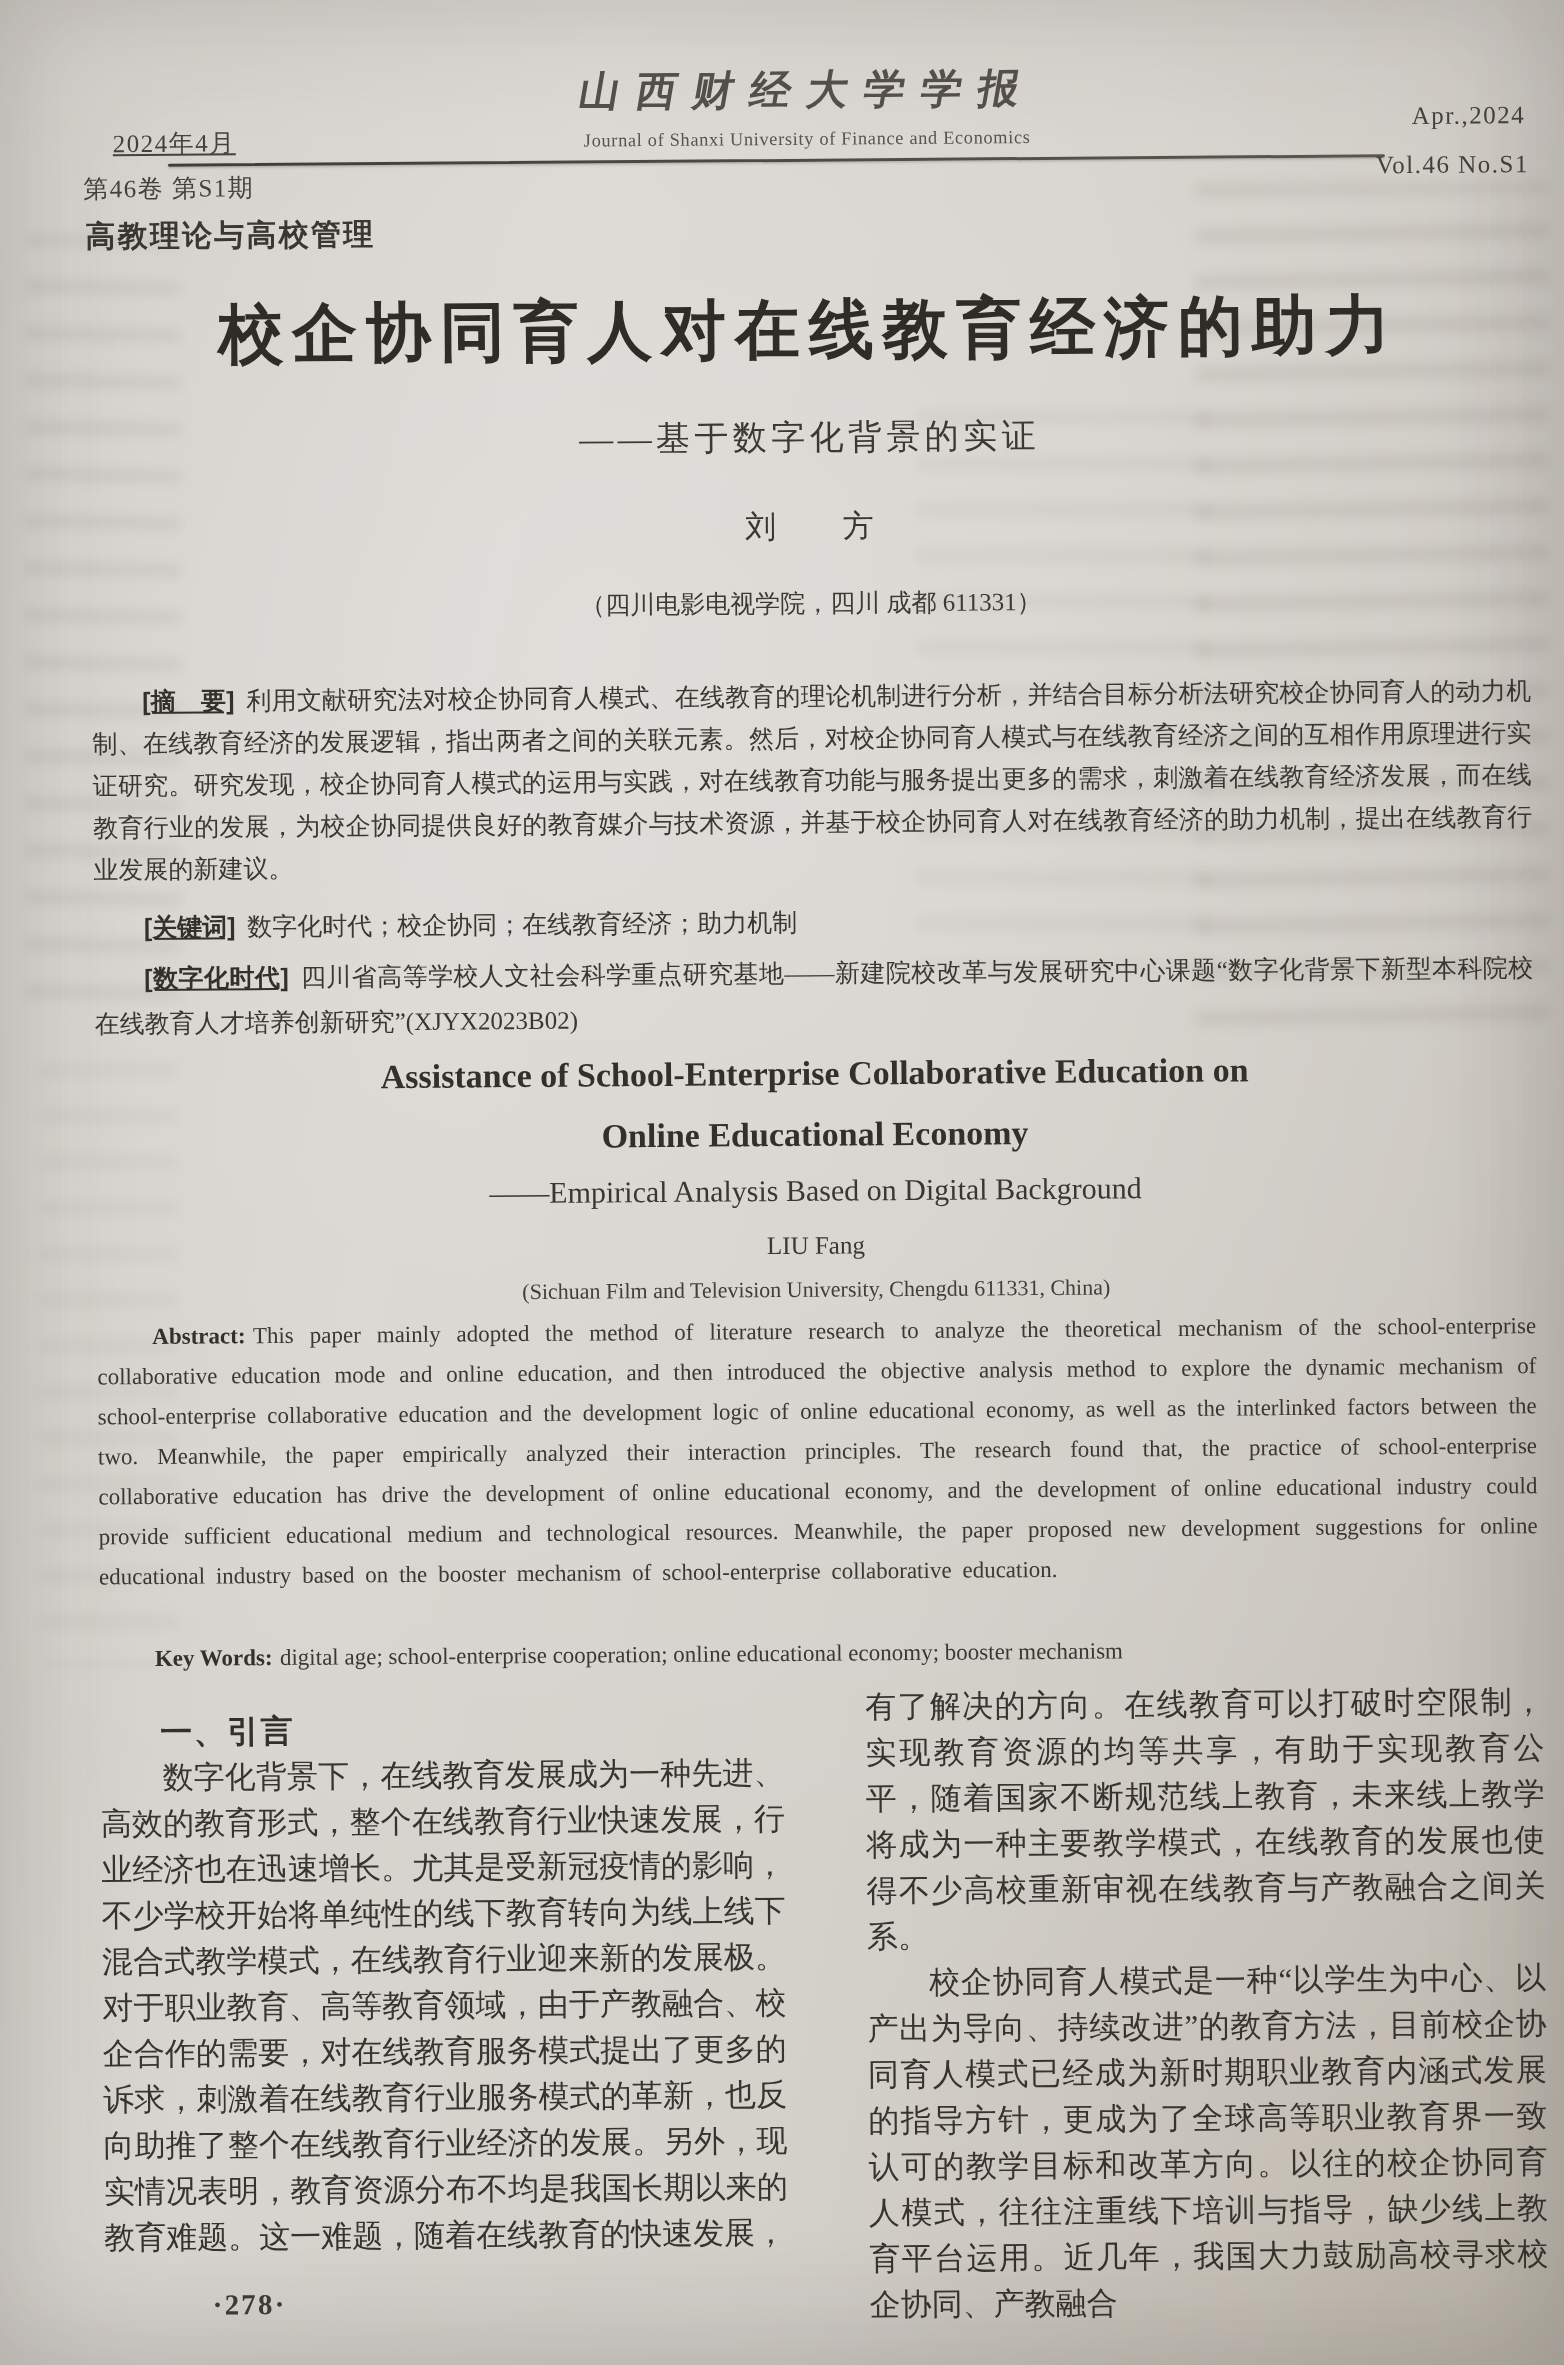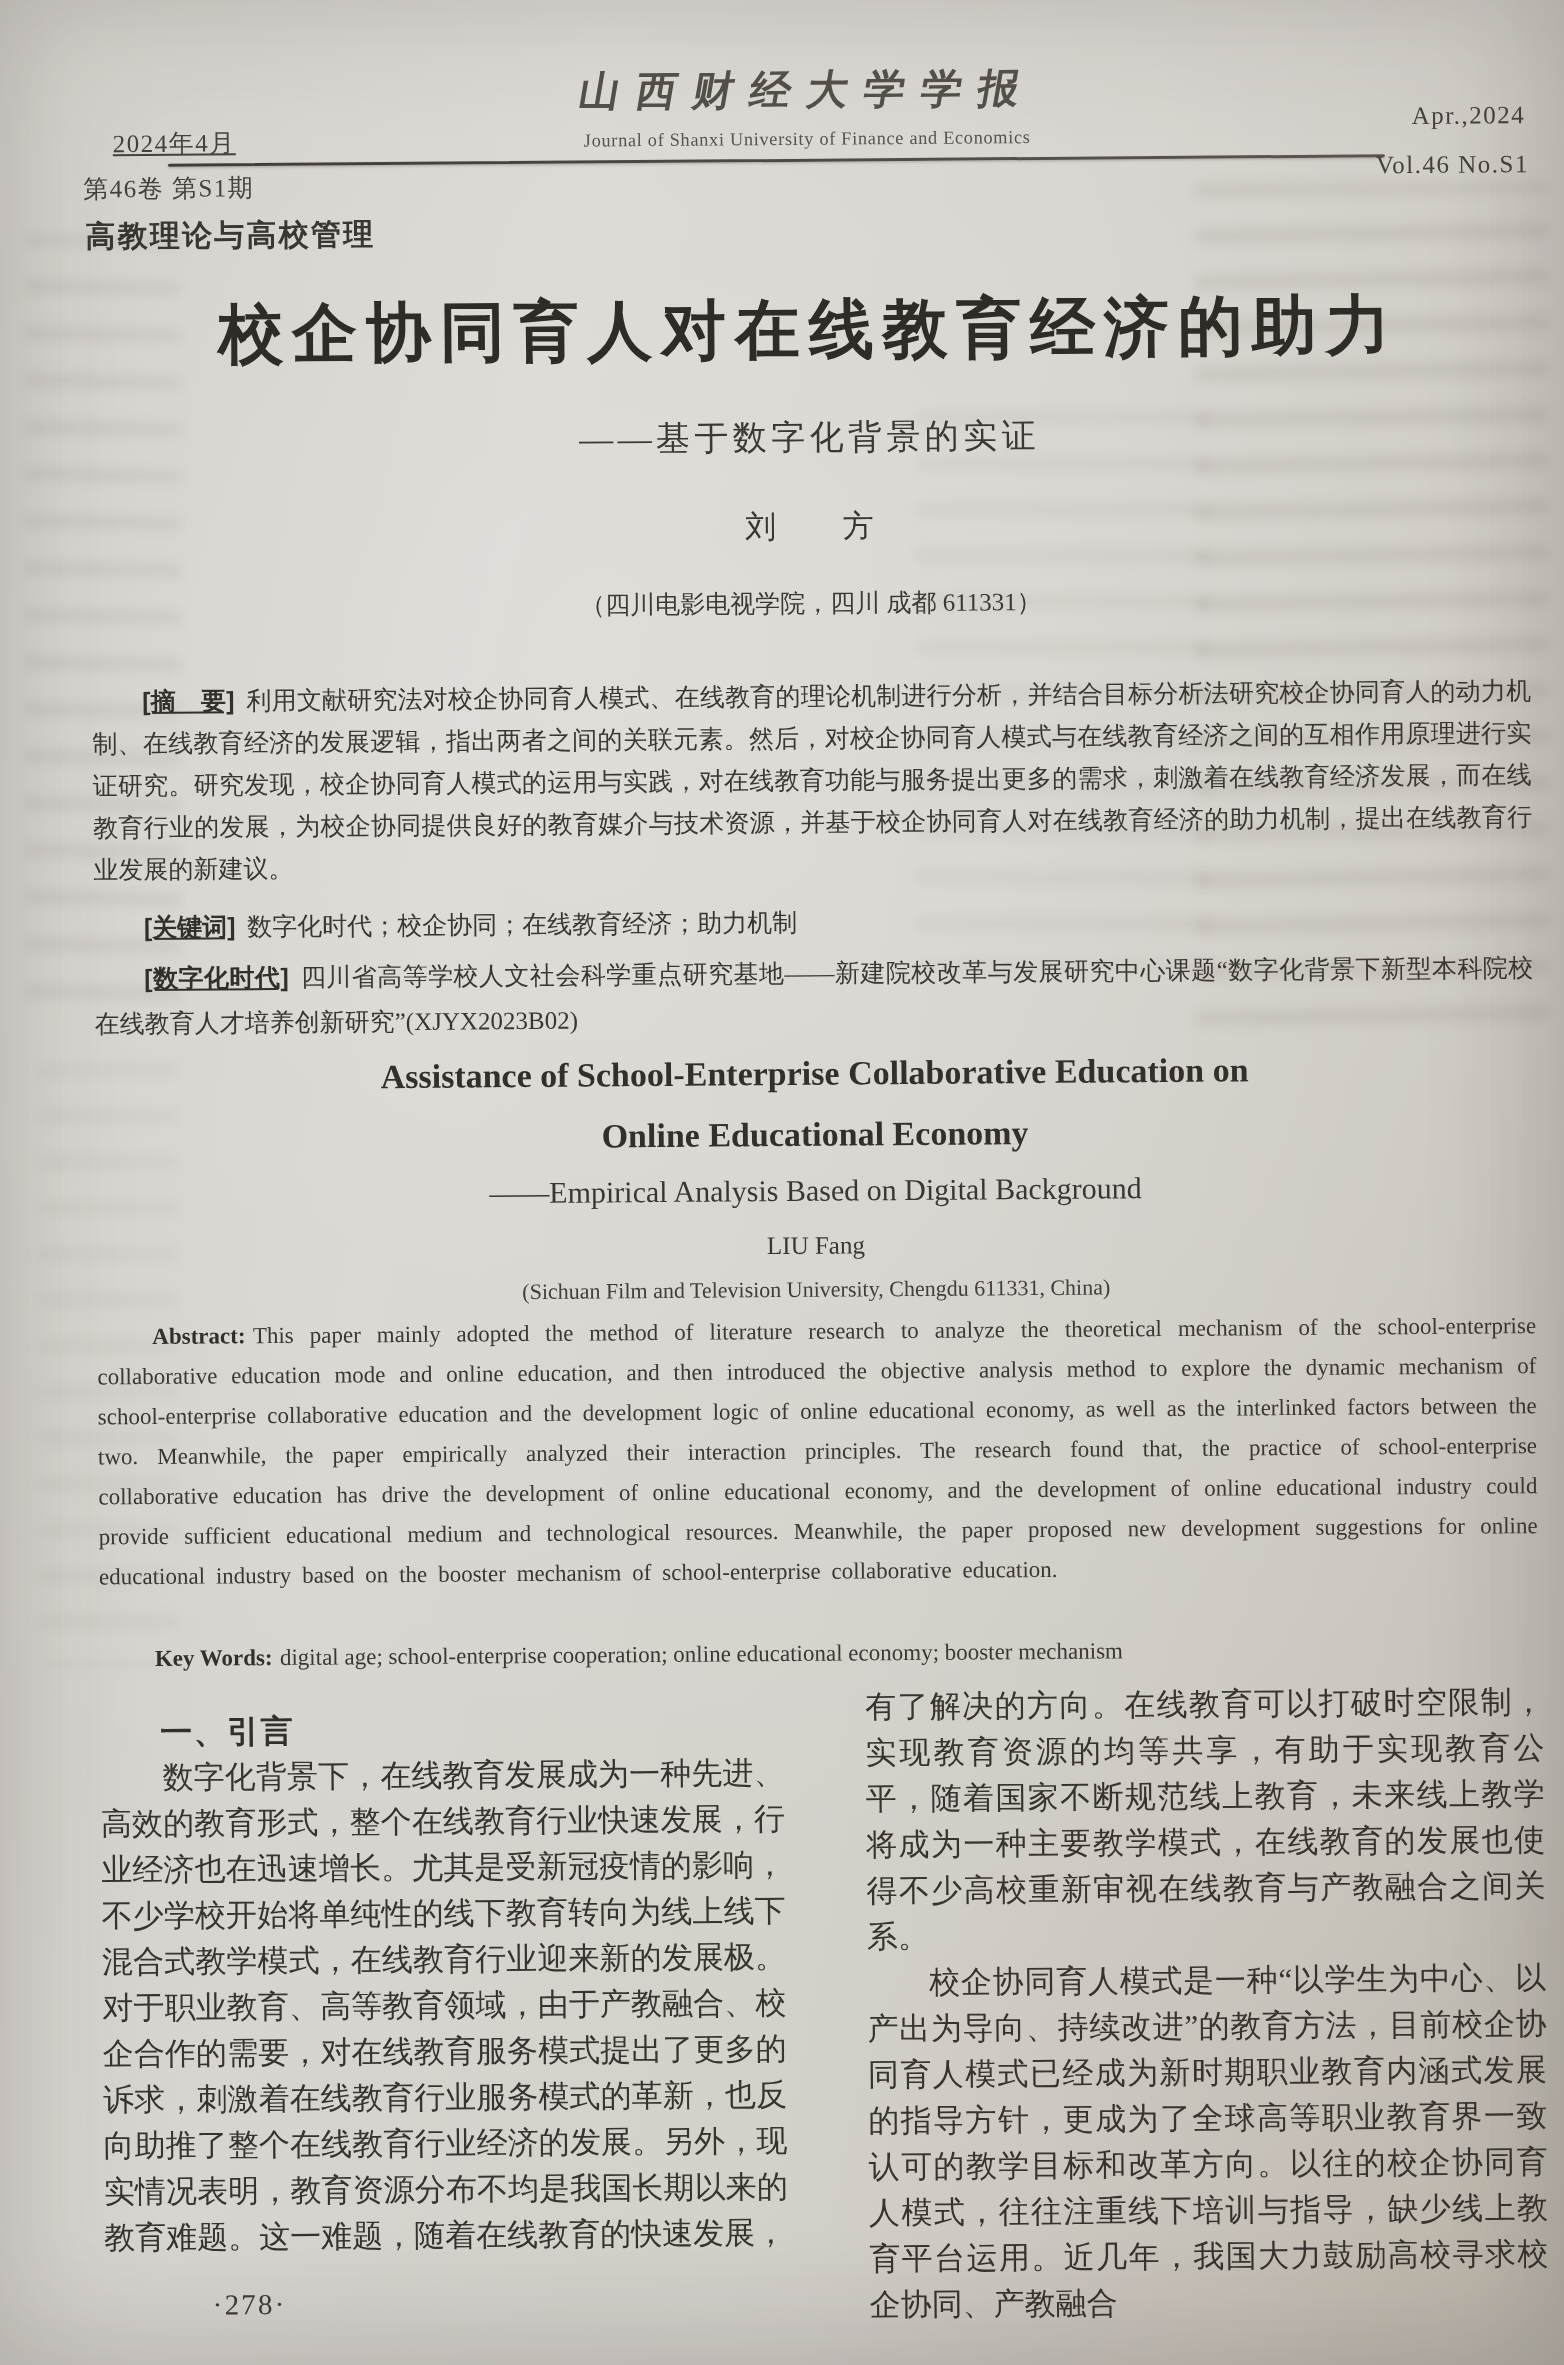--- a/index.html
+++ b/index.html
@@ -84,21 +84,21 @@
 
   
   .sec-heading{left:95px;top:1706px;width:684px;font-size:32px;font-weight:700;
       font-family:"Liberation Sans","DejaVu Sans",sans-serif;color:#332f2a;padding-left:60px;letter-spacing:1.5px;}
   .col{position:absolute;font-size:31px;line-height:46px;text-align:justify;color:#37332e;}
   .col p{margin:0;text-indent:2em;}
   .col-left{left:95px;top:1750px;width:684px;}
   .col-right{left:860px;top:1685px;width:679px;}
   .col-right .p1{text-indent:0;}
 
-  .pagenum{left:203px;top:2284px;font-size:29px;color:#3f3b36;letter-spacing:2.2px;}
+  .pagenum{left:203px;top:2284px;font-size:29px;color:#3f3b36;letter-spacing:2.2px;font-weight:bold;}
 </style>
 </head>
 <body>
 
 <div class="photo">
 
   <div class="ghost g1"></div>
   <div class="ghost g2"></div>
   <div class="ghost g3"></div>
   <div class="ghost g4"></div>

